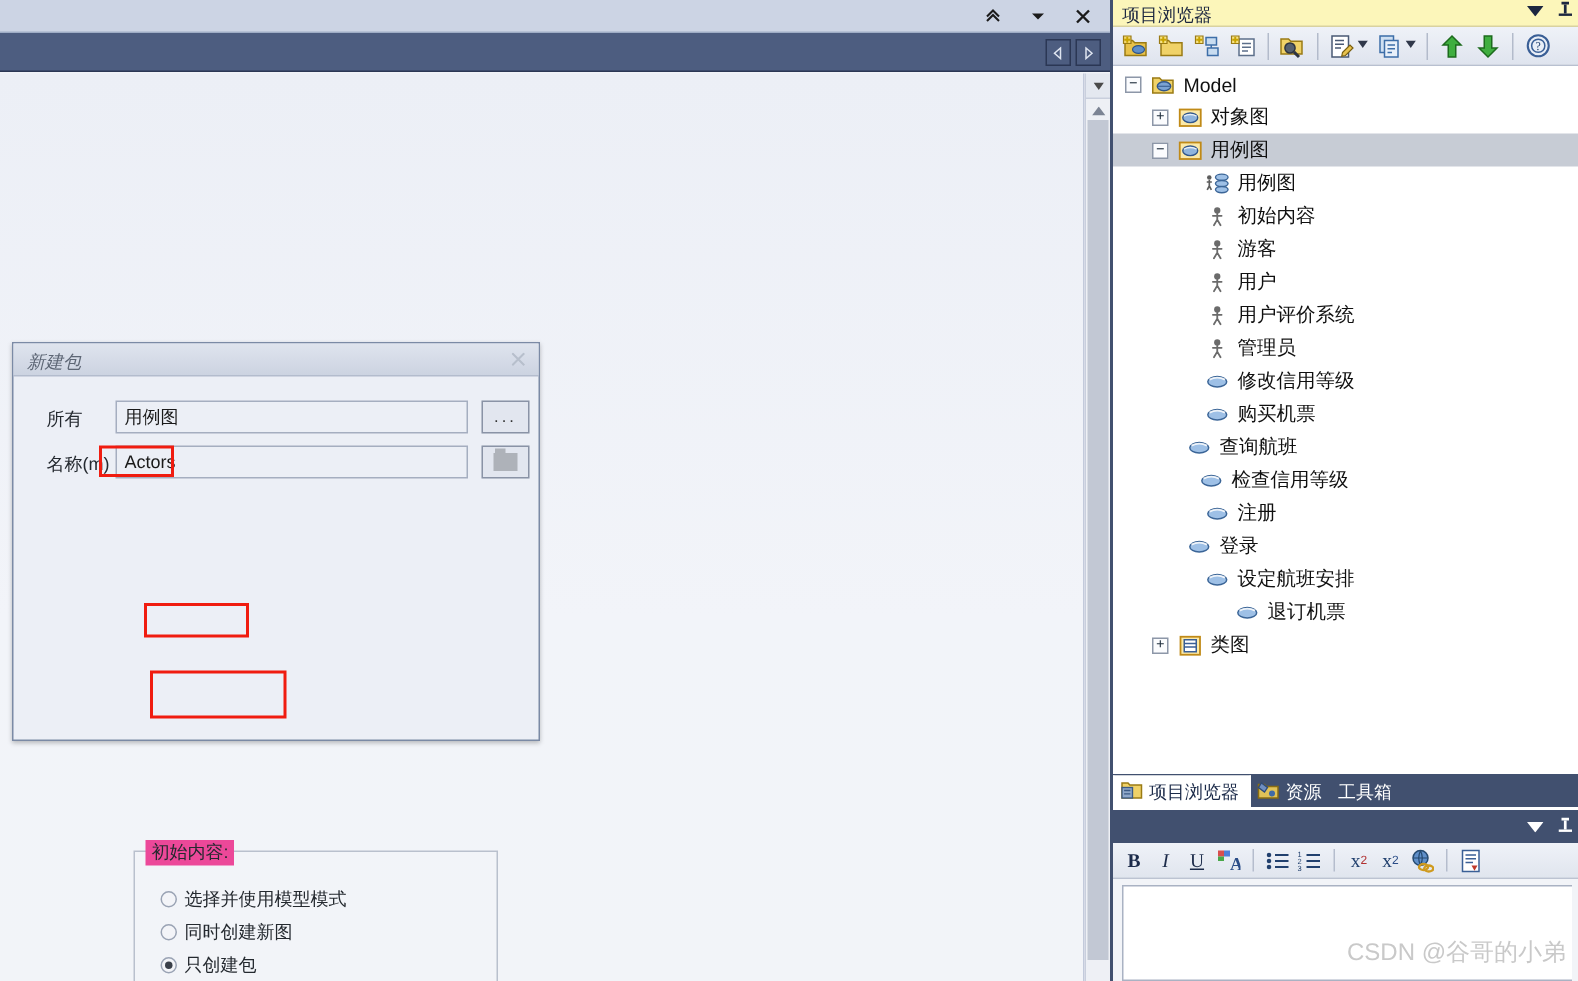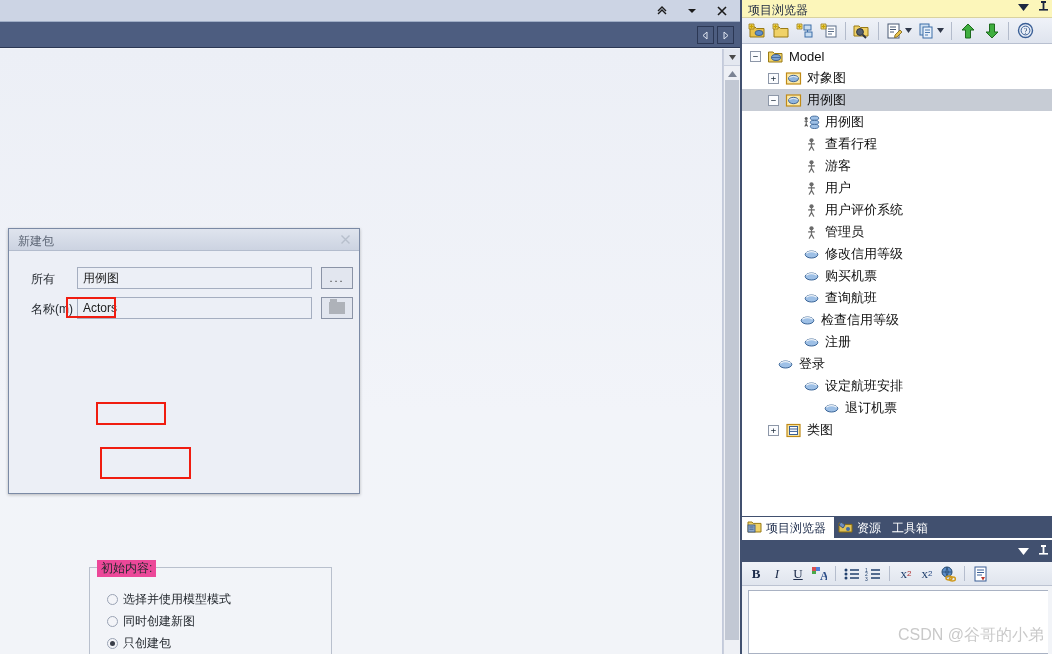--- a/index.html
+++ b/index.html
@@ -90,20 +90,21 @@
     width: 352px; height: 266px;
     background: #eceff6;
     border: 1px solid #7b8aa5;
     box-shadow: 0 1px 3px rgba(0,0,0,0.25);
   }
   #dialog-titlebar {
     position: relative;
     height: 22px;
     background: linear-gradient(180deg,#dfe4ee 0%, #ccd3e1 100%);
     border-bottom: 1px solid #b3bccd;
+    font-style: italic;
   }
   #dialog-title {
     position: absolute; left: 9px; top: 4px;
     font-size: 12px; color: #5d6675;
   }
   #dialog-close {
     position: absolute; right: 7px; top: 3px;
     width: 14px; height: 14px;
     display: flex; align-items: center; justify-content: center;
     color: #b7bfcc; font-size: 12px;
@@ -573,21 +574,21 @@
                 <ellipse cx="11.5" cy="11.4" rx="4.2" ry="2.1" fill="#9ec0e6" stroke="#3b6597" stroke-width=".9"></ellipse>
               </svg></span>
             <span class="tree-label">用例图</span>
           </div>
           <div class="tree-row" style="padding-left: 44px;">
             <span style="width: 11px; flex: 0 0 auto;"></span>
             <span class="tree-icon" style="margin-left: 6px;"><svg width="17" height="15" viewBox="0 0 17 15">
                 <circle cx="8.5" cy="3.3" r="2.1" fill="#6b6b6b"></circle>
                 <path d="M8.5 5.4 L8.5 9.4 M5.6 6.9 L11.4 6.9 M8.5 9.4 L6.3 13.2 M8.5 9.4 L10.7 13.2" stroke="#6b6b6b" stroke-width="1.2" fill="none" stroke-linecap="round"></path>
               </svg></span>
-            <span class="tree-label">查看行程</span>
+            <span class="tree-label">初始内容</span>
           </div>
           <div class="tree-row" style="padding-left: 44px;">
             <span style="width: 11px; flex: 0 0 auto;"></span>
             <span class="tree-icon" style="margin-left: 6px;"><svg width="17" height="15" viewBox="0 0 17 15">
                 <circle cx="8.5" cy="3.3" r="2.1" fill="#6b6b6b"></circle>
                 <path d="M8.5 5.4 L8.5 9.4 M5.6 6.9 L11.4 6.9 M8.5 9.4 L6.3 13.2 M8.5 9.4 L10.7 13.2" stroke="#6b6b6b" stroke-width="1.2" fill="none" stroke-linecap="round"></path>
               </svg></span>
             <span class="tree-label">游客</span>
           </div>
           <div class="tree-row" style="padding-left: 44px;">
@@ -623,21 +624,21 @@
             <span class="tree-label">修改信用等级</span>
           </div>
           <div class="tree-row" style="padding-left: 44px;">
             <span style="width: 11px; flex: 0 0 auto;"></span>
             <span class="tree-icon" style="margin-left: 6px;"><svg width="17" height="15" viewBox="0 0 17 15">
                 <ellipse cx="8.5" cy="7.5" rx="6.3" ry="3.5" fill="#9ec0e6" stroke="#3b6597" stroke-width="1"></ellipse>
                 <path d="M3.3 6.1 Q8.5 3.3 13.7 6.1" stroke="#ffffff" stroke-width="1.2" fill="none" opacity=".85"></path>
               </svg></span>
             <span class="tree-label">购买机票</span>
           </div>
-          <div class="tree-row" style="padding-left: 44px;">
+          <div class="tree-row" style="padding-left: 32px;">
             <span style="width: 11px; flex: 0 0 auto;"></span>
             <span class="tree-icon" style="margin-left: 6px;"><svg width="17" height="15" viewBox="0 0 17 15">
                 <ellipse cx="8.5" cy="7.5" rx="6.3" ry="3.5" fill="#9ec0e6" stroke="#3b6597" stroke-width="1"></ellipse>
                 <path d="M3.3 6.1 Q8.5 3.3 13.7 6.1" stroke="#ffffff" stroke-width="1.2" fill="none" opacity=".85"></path>
               </svg></span>
             <span class="tree-label">查询航班</span>
           </div>
           <div class="tree-row" style="padding-left: 40px;">
             <span style="width: 11px; flex: 0 0 auto;"></span>
             <span class="tree-icon" style="margin-left: 6px;"><svg width="17" height="15" viewBox="0 0 17 15">
@@ -647,21 +648,21 @@
             <span class="tree-label">检查信用等级</span>
           </div>
           <div class="tree-row" style="padding-left: 44px;">
             <span style="width: 11px; flex: 0 0 auto;"></span>
             <span class="tree-icon" style="margin-left: 6px;"><svg width="17" height="15" viewBox="0 0 17 15">
                 <ellipse cx="8.5" cy="7.5" rx="6.3" ry="3.5" fill="#9ec0e6" stroke="#3b6597" stroke-width="1"></ellipse>
                 <path d="M3.3 6.1 Q8.5 3.3 13.7 6.1" stroke="#ffffff" stroke-width="1.2" fill="none" opacity=".85"></path>
               </svg></span>
             <span class="tree-label">注册</span>
           </div>
-          <div class="tree-row" style="padding-left: 18px;">
+          <div class="tree-row" style="padding-left: 32px;">
             <span style="width: 11px; flex: 0 0 auto;"></span>
             <span class="tree-icon" style="margin-left: 6px;"><svg width="17" height="15" viewBox="0 0 17 15">
                 <ellipse cx="8.5" cy="7.5" rx="6.3" ry="3.5" fill="#9ec0e6" stroke="#3b6597" stroke-width="1"></ellipse>
                 <path d="M3.3 6.1 Q8.5 3.3 13.7 6.1" stroke="#ffffff" stroke-width="1.2" fill="none" opacity=".85"></path>
               </svg></span>
             <span class="tree-label">登录</span>
           </div>
           <div class="tree-row" style="padding-left: 44px;">
             <span style="width: 11px; flex: 0 0 auto;"></span>
             <span class="tree-icon" style="margin-left: 6px;"><svg width="17" height="15" viewBox="0 0 17 15">

